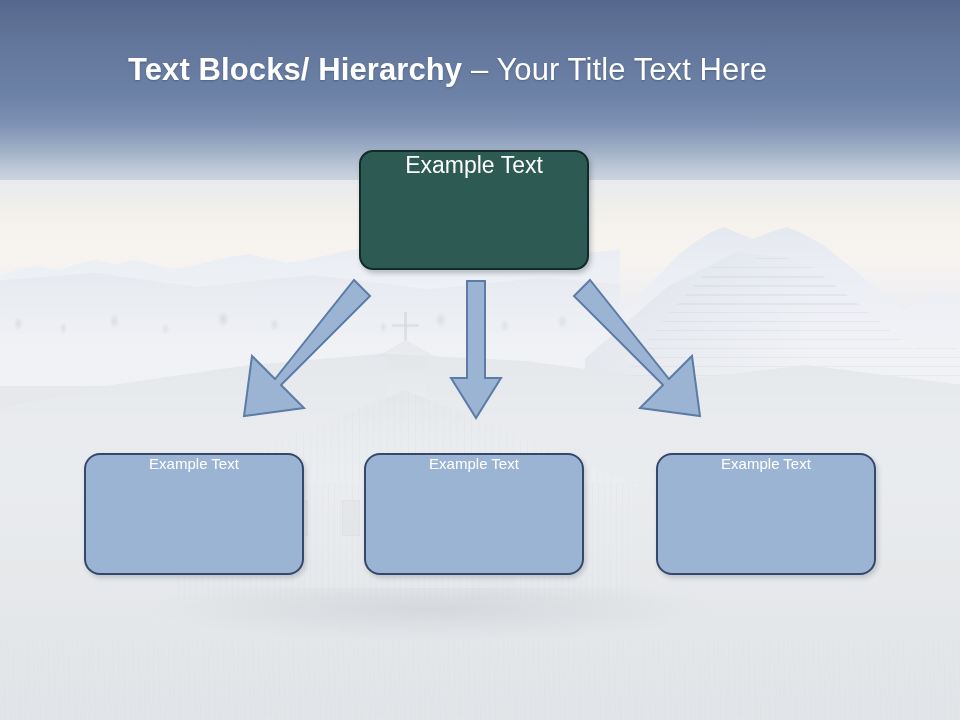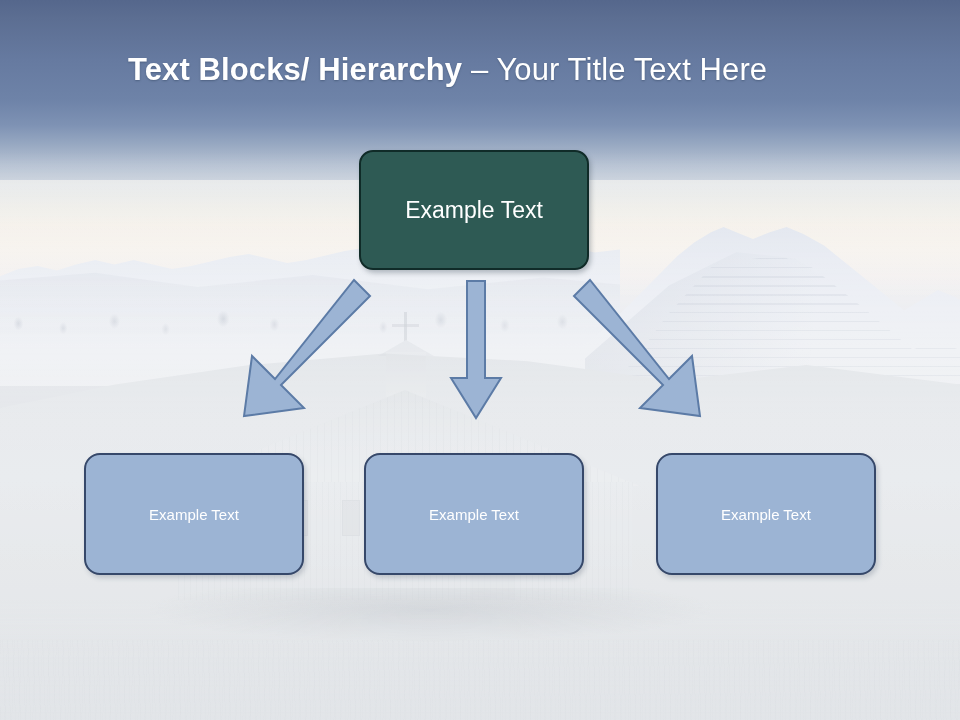--- a/index.html
+++ b/index.html
@@ -206,21 +206,21 @@
     white-space: nowrap;
     text-shadow: 0 1px 2px rgba(30,45,70,.35);
   }
   .title .t-bold { font-weight: bold; }
   .title .t-light { font-weight: normal; }
 
   
   .node {
     position: absolute;
     display: flex;
-    align-items: center;
+    align-items: flex-start;
     justify-content: center;
     text-align: center;
     box-sizing: border-box;
     color: #ffffff;
   }
   .node-top {
     left: 359px; top: 150px; width: 230px; height: 120px;
     background: #2e5a54;
     border: 2px solid #102b28;
     border-radius: 14px;

